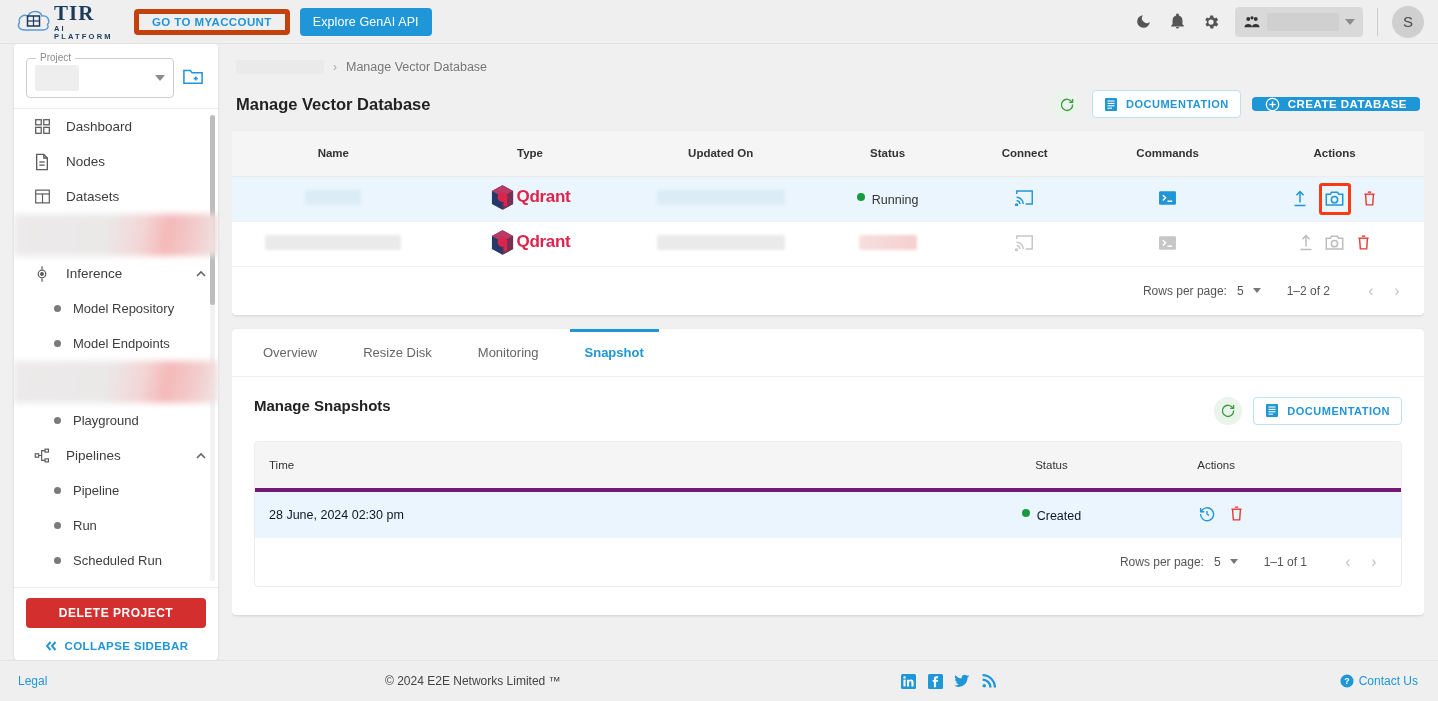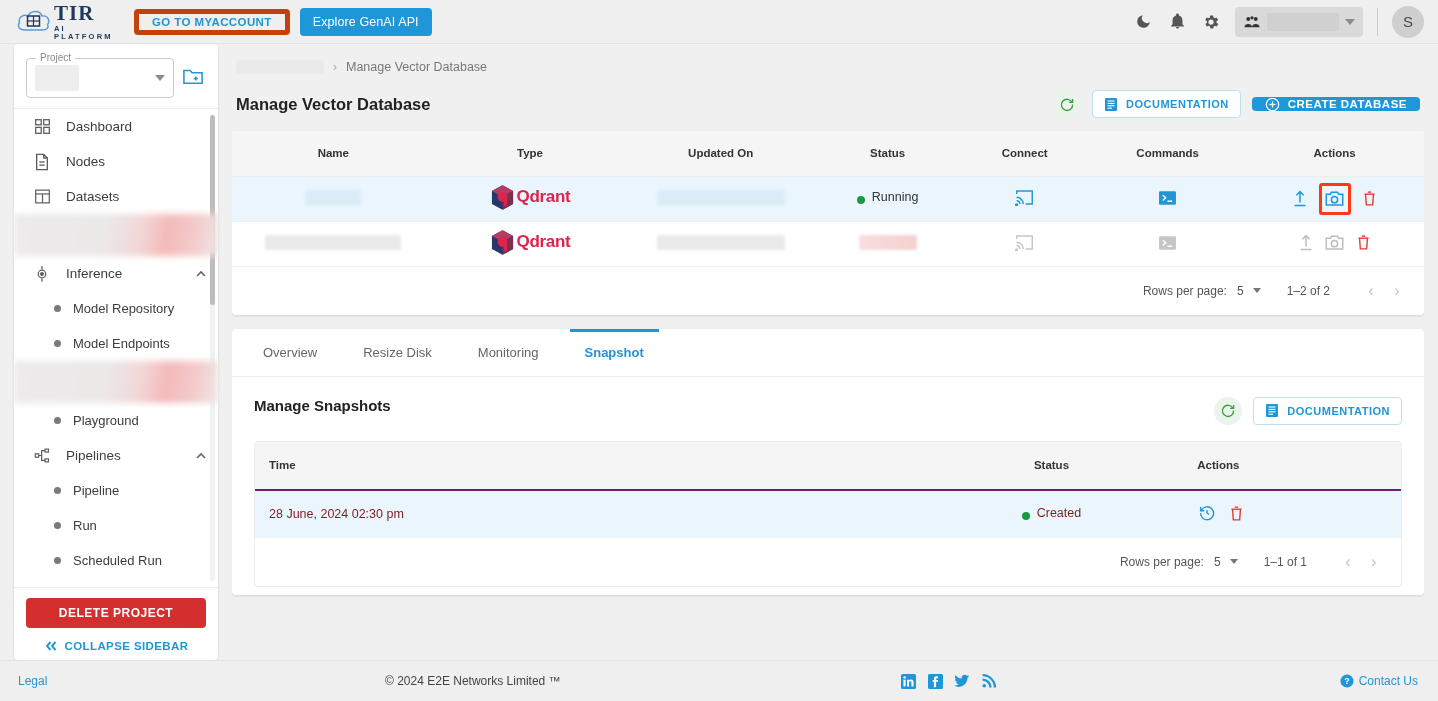--- a/index.html
+++ b/index.html
@@ -136,57 +136,57 @@
   table.dt thead th {
     background:#f5f5f5; font-size:11.5px; font-weight:bold; color:#333;
     height:45px; text-align:center; border-bottom:1px solid #ececec;
   }
   table.dt tbody td { height:45px; text-align:center; font-size:12.5px; color:#333; border-bottom:1px solid #f0f0f0; }
   tr.row-selected td { background:#eaf5fd; }
   .cell-blank { display:inline-block; height:15px; border-radius:2px; background:#eaeaea; filter:blur(1.5px); }
   .cell-blank.pink { background:linear-gradient(90deg,#f7dede,#f5d0d0); }
   .cell-blank.blue { background:#dcecf7; }
 
-  .status-cell { display:inline-flex; align-items:flex-end; gap:7px; font-size:12.5px; }
+  .status-cell { display:inline-flex; align-items:flex-start; gap:7px; font-size:12.5px; }
   .dot { width:8px;height:8px;border-radius:50%;background:#1a9a3f; }
 
   .act-group { display:inline-flex; align-items:center; gap:9px; }
   .icon-btn { width:20px;height:20px;display:flex;align-items:center;justify-content:center;cursor:pointer; }
   .hl-box {
     border:3px solid #f93a12; border-radius:3px; padding:3px;
     display:inline-flex; align-items:center; justify-content:center;
   }
 
   .pager { display:flex; align-items:center; justify-content:flex-end; gap:0; height:48px; padding-right:14px; font-size:12px; color:#555; }
   .pg-label { margin-right:10px; }
   .pg-select { display:flex;align-items:center;gap:9px;margin-right:26px;cursor:pointer; }
   .pg-caret { width:0;height:0;border-left:4px solid transparent;border-right:4px solid transparent;border-top:5px solid #777; }
   .pg-range { margin-right:28px; }
   .pg-arrow { width:26px;height:26px;display:flex;align-items:center;justify-content:center;color:#c4c4c4;cursor:pointer;font-size:16px; }
 
   
-  .tabs-card { background:#fff; border-radius:4px; box-shadow:0 1px 3px rgba(0,0,0,.13); margin-top:14px; padding-bottom:8px; }
+  .tabs-card { background:#fff; border-radius:4px; box-shadow:0 1px 3px rgba(0,0,0,.13); margin-top:14px; padding-bottom:28px; }
   .tabs-strip { display:flex; align-items:stretch; height:48px; border-bottom:1px solid #ececec; padding-left:8px; }
   .tab {
     position:relative; display:flex; align-items:center; padding:0 23px;
     font-size:13px; color:#666; cursor:pointer;
   }
   .tab.active { color:#1e96d8; font-weight:bold; }
   .tab.active::before {
     content:''; position:absolute; top:0; left:8px; right:8px; height:3px; background:#1e96d8;
   }
 
   .inner-pad { padding:0 22px; }
   .sub-head { display:flex; padding:20px 0 0 0; }
   .sub-title { font-size:15px; font-weight:bold; color:#222; }
   .sub-actions { margin-left:auto; display:flex; align-items:center; gap:11px; }
   .inner-card { border:1px solid #ececec; border-radius:4px; margin-top:16px; overflow:hidden; }
   table.st { width:100%; border-collapse:collapse; }
-  table.st thead th { background:#f5f5f5; font-size:11.5px; font-weight:bold; color:#333; height:48px; border-bottom:2px solid #701a75; }
-  table.st tbody td { height:48px; font-size:12.5px; color:#7f1d1d; background:#eaf5fd; }
+  table.st thead th { background:#f5f5f5; font-size:11.5px; font-weight:normal; color:#333; height:48px; border-bottom:4px solid #701a75; }
+  table.st tbody td { height:48px; font-size:12.5px; color:#0f172a; background:#eaf5fd; }
   .st-left { text-align:left; padding-left:14px; }
 
   
   .footer {
     position:absolute; bottom:0; left:0; width:1438px; height:41px;
     background:#efefef; display:flex; align-items:center; font-size:12px; color:#2196d6;
     border-top:1px solid #e4e4e4;
   }
   .f-legal { margin-left:18px; cursor:pointer; }
   .f-copy { position:absolute; left:385px; color:#444; }

